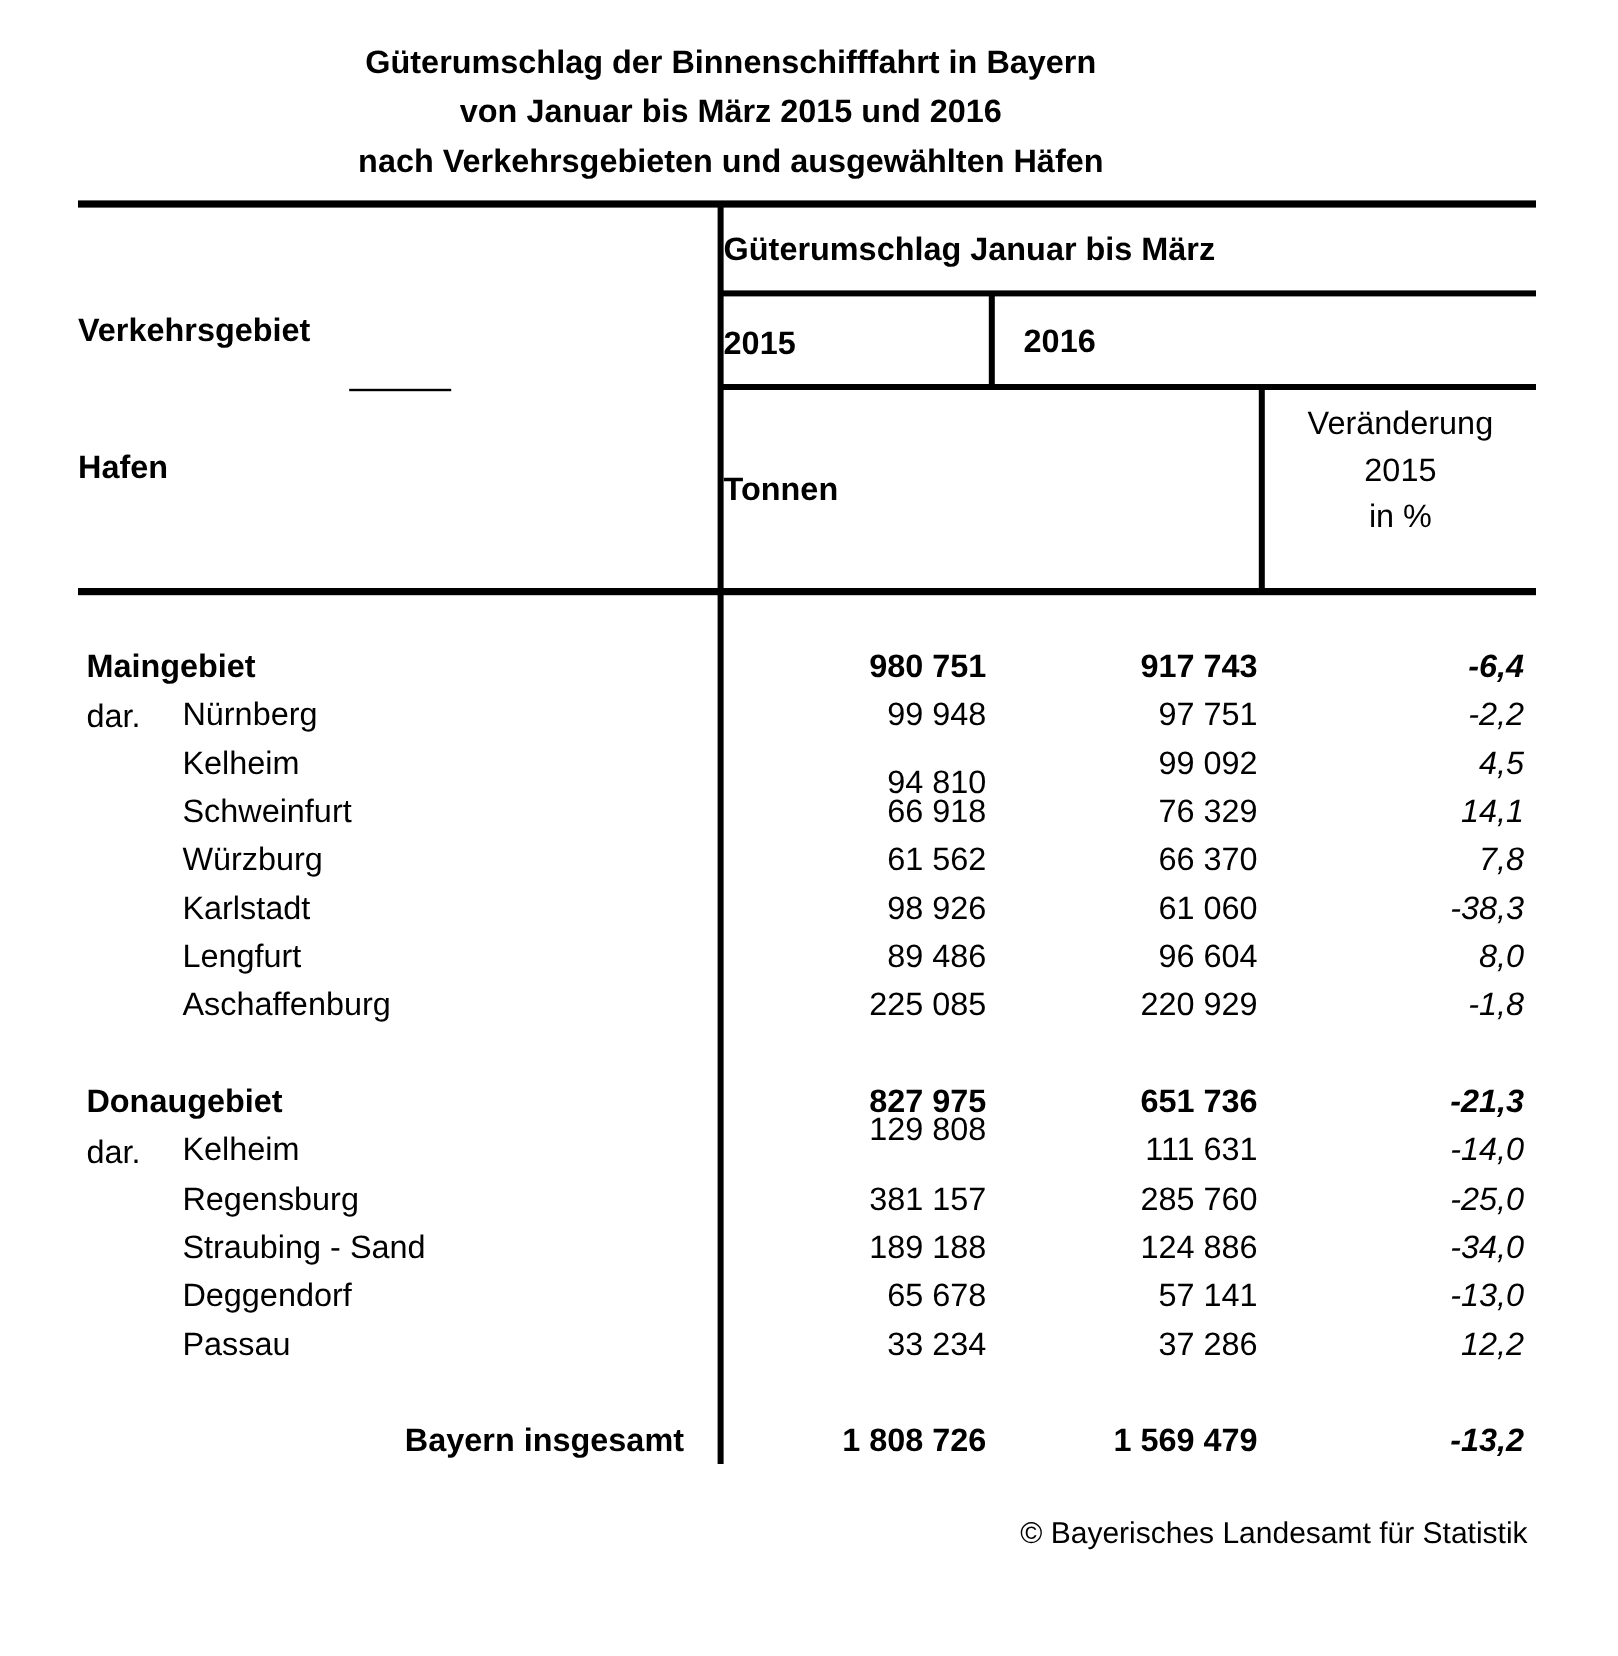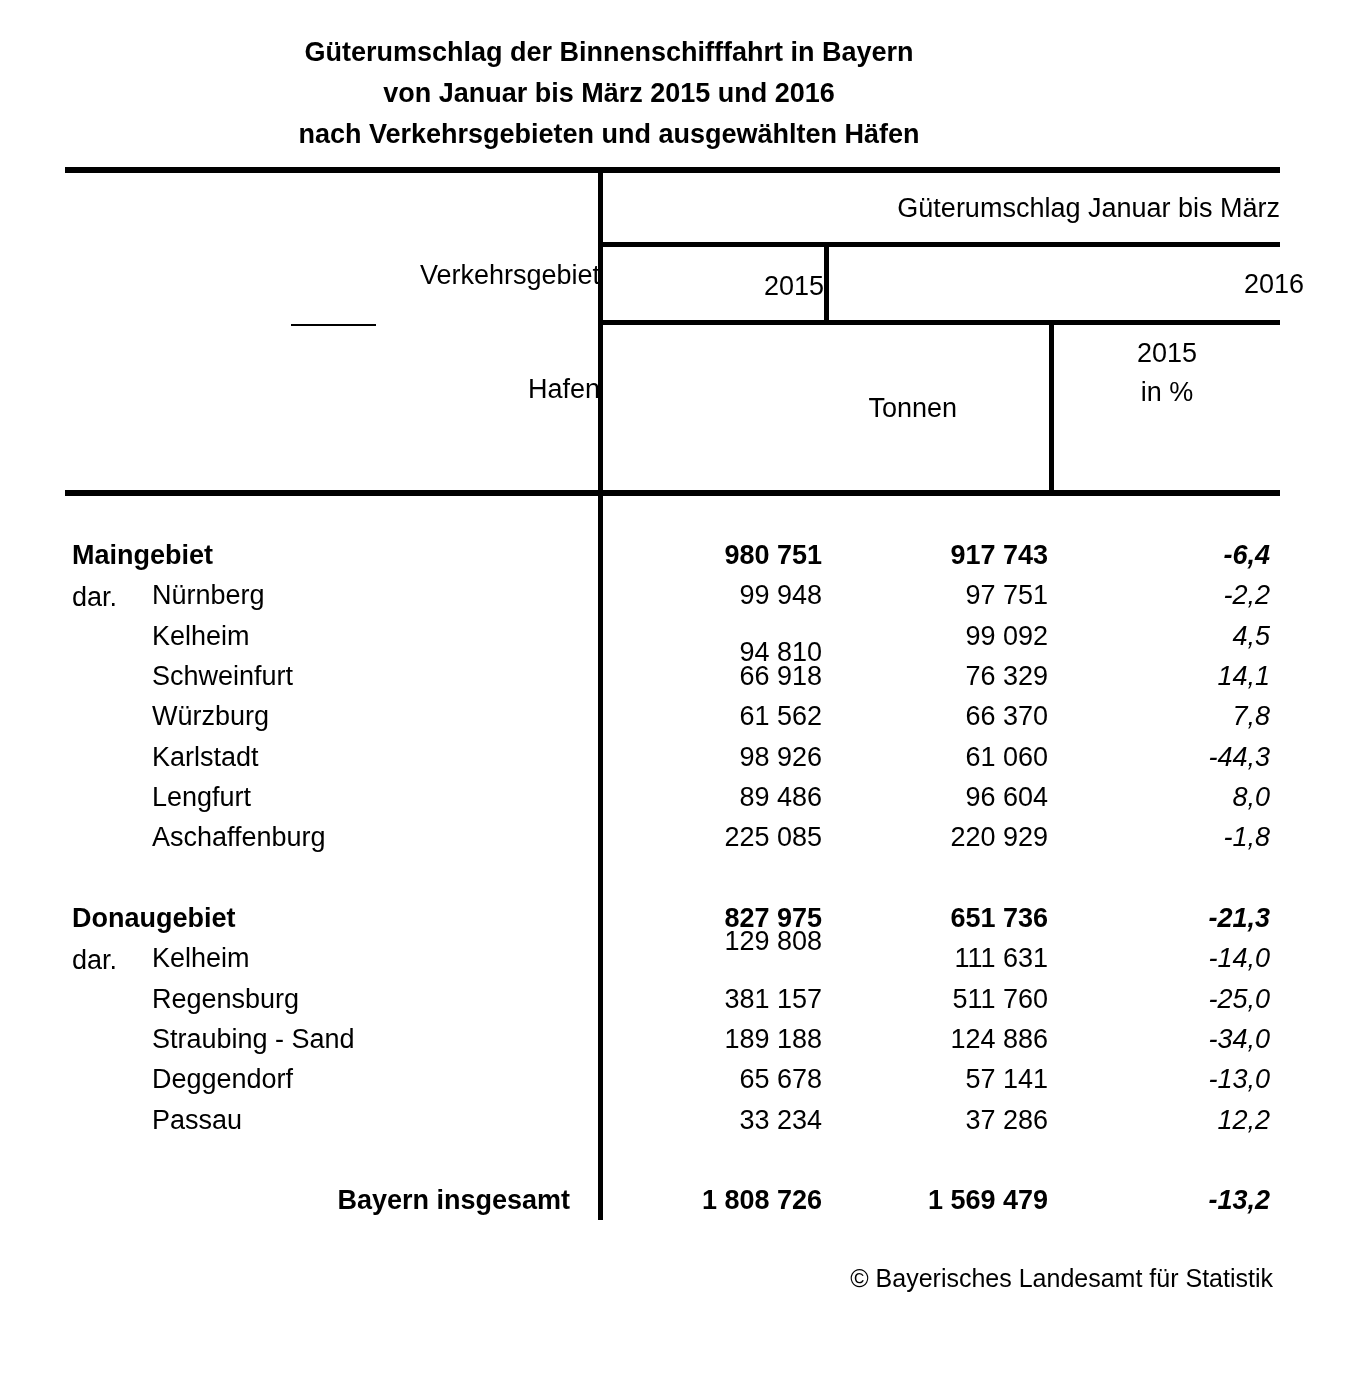--- a/index.html
+++ b/index.html
@@ -1,21 +1,21 @@
 <!DOCTYPE html>
 <html><head>
 <meta charset="utf-8">
 <style>
   html, body { margin: 0; padding: 0; background: #ffffff; }
   body { width: 1348px; height: 1380px; position: relative; font-family: "Liberation Sans", sans-serif; color: #000; overflow: hidden; }
   .title { position: absolute; left: 0; width: 1218px; top: 32px; text-align: center; font-weight: bold; font-size: 27px; line-height: 41px; }
   .hline { position: absolute; background: #000; }
   .vline { position: absolute; background: #000; }
   .t { position: absolute; white-space: nowrap; font-size: 27px; line-height: 32px; }
-  .c { text-align: right; }
+  .c { text-align: left; font-weight: bold; }
   .r { text-align: right; }
   .b { font-weight: bold; }
   .i { font-style: italic; }
   .hdr-sep { position: absolute; left: 291px; top: 324px; width: 85px; height: 2px; background: #000; }
   .footer { position: absolute; right: 75px; top: 1264px; font-size: 25px; white-space: nowrap; }
 </style>
 </head>
 <body>
 
 <div class="title">
@@ -34,20 +34,21 @@
 
 <div class="t c" style="left:65px; width:535px; top:259px;">Verkehrsgebiet</div>
 <div class="hdr-sep"></div>
 <div class="t c" style="left:65px; width:535px; top:373px;">Hafen</div>
 
 <div class="t c" style="left:603px; width:677px; top:192px;">Güterumschlag Januar bis März</div>
 <div class="t c" style="left:603px; width:221px; top:270px;">2015</div>
 <div class="t c" style="left:829px; width:451px; top:268px;margin-left:24px;">2016</div>
 <div class="t c" style="left:603px; width:354px; top:392px;">Tonnen</div>
 <div style="position:absolute; left:1054px; width:226px; top:334px; text-align:center; font-size:27px; line-height:38.5px;">
+  <div>Veränderung</div>
   <div>2015</div>
   <div>in %</div>
 </div>
 
 <div>
   <div class="t b" style="left:72px; top:539px;">Maingebiet</div>
   <div class="t b r" style="right:526px; top:539px;">980 751</div>
   <div class="t b r" style="right:300px; top:539px;">917 743</div>
   <div class="t b i r" style="right:78px; top:539px;">-6,4</div>
 
@@ -74,21 +75,21 @@
   <div>
     <div class="t" style="left:152px; top:700px;">Würzburg</div>
     <div class="t r" style="right:526px; top:700px;">61 562</div>
     <div class="t r" style="right:300px; top:700px;">66 370</div>
     <div class="t i r" style="right:78px; top:700px;">7,8</div>
   </div>
   <div>
     <div class="t" style="left:152px; top:741px;">Karlstadt</div>
     <div class="t r" style="right:526px; top:741px;">98 926</div>
     <div class="t r" style="right:300px; top:741px;">61 060</div>
-    <div class="t i r" style="right:78px; top:741px;">-44,3</div>
+    <div class="t i r" style="right:78px; top:741px;">-38,3</div>
   </div>
   <div>
     <div class="t" style="left:152px; top:781px;">Lengfurt</div>
     <div class="t r" style="right:526px; top:781px;">89 486</div>
     <div class="t r" style="right:300px; top:781px;">96 604</div>
     <div class="t i r" style="right:78px; top:781px;">8,0</div>
   </div>
   <div>
     <div class="t" style="left:152px; top:821px;">Aschaffenburg</div>
     <div class="t r" style="right:526px; top:821px;">225 085</div>
@@ -107,21 +108,21 @@
 
   <div>
     <div class="t" style="left:152px; top:942px;">Kelheim</div>
     <div class="t r" style="right:526px; top:925px;">129 808</div>
     <div class="t r" style="right:300px; top:942px;">111 631</div>
     <div class="t i r" style="right:78px; top:942px;">-14,0</div>
   </div>
   <div>
     <div class="t" style="left:152px; top:983px;">Regensburg</div>
     <div class="t r" style="right:526px; top:983px;">381 157</div>
-    <div class="t r" style="right:300px; top:983px;">511 760</div>
+    <div class="t r" style="right:300px; top:983px;">285 760</div>
     <div class="t i r" style="right:78px; top:983px;">-25,0</div>
   </div>
   <div>
     <div class="t" style="left:152px; top:1023px;">Straubing - Sand</div>
     <div class="t r" style="right:526px; top:1023px;">189 188</div>
     <div class="t r" style="right:300px; top:1023px;">124 886</div>
     <div class="t i r" style="right:78px; top:1023px;">-34,0</div>
   </div>
   <div>
     <div class="t" style="left:152px; top:1063px;">Deggendorf</div>

